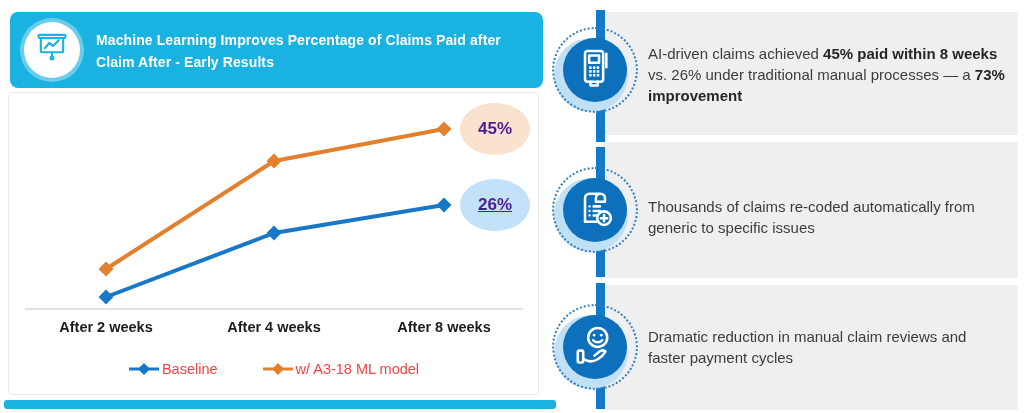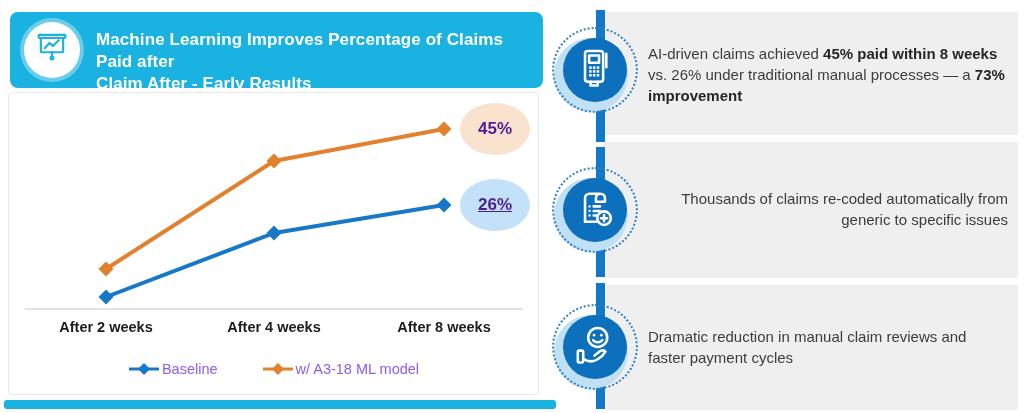--- a/index.html
+++ b/index.html
@@ -8,31 +8,31 @@
 
   
   .hdr { position:absolute; left:10px; top:12px; width:533px; height:76px;
          background:#1AB2E0; border-radius:8px; }
   .hdr-circle { position:absolute; left:14px; top:10px; width:56px; height:56px;
                 background:#ffffff; border-radius:50%;
                 box-shadow:0 0 0 4px rgba(255,255,255,.35);
                 display:flex; align-items:center; justify-content:center; }
   .hdr-circle svg { width:50px; height:50px; }
   .hdr-title { position:absolute; left:86px; top:17px; color:#ffffff;
-               font-weight:bold; font-size:17px; line-height:22px; letter-spacing:.1px; }
+               font-weight:bold; font-size:14px; line-height:22px; letter-spacing:.1px; }
 
   
   .chart-card { position:absolute; left:8px; top:92px; width:531px; height:303px;
                 background:#ffffff; border:1px solid #E9E9E9; border-radius:4px; }
   .chart-card svg.plot { position:absolute; left:0; top:0; }
   .xlabel { position:absolute; top:226px; transform:translateX(-50%);
             font-weight:bold; font-size:14.5px; color:#1C1C1C; white-space:nowrap; }
   .legend { position:absolute; left:0; right:0; top:268px; display:flex;
             justify-content:center; align-items:center; gap:44px;
-            font-size:14.5px; color:#8b5cf6; }
+            font-size:14.5px; color:#ef4444; }
   .legend-item { display:flex; align-items:center; gap:2px; white-space:nowrap; }
   .bubble { position:absolute; width:70px; height:52px; border-radius:50%;
             display:flex; align-items:center; justify-content:center;
             font-weight:bold; font-size:17px; color:#4c1d95; }
   .strip { position:absolute; left:4px; top:400px; width:552px; height:9px;
            background:#1AB2E0; border-radius:3px; }
 
   
   .insight-card { position:absolute; left:603px; width:415px; background:#EFEFEF;
                   border-radius:2px; z-index:0; }
@@ -143,21 +143,21 @@
       <g fill="#fff" stroke="none">
         <circle cx="26" cy="28" r="1.3"></circle>
             <circle cx="26" cy="33" r="1.3"></circle>
             <circle cx="26" cy="38" r="1.3"></circle>
       </g>
       <path d="M30.5 28 h7 M30.5 33 h7 M30.5 38 h5"></path>
       <circle cx="42" cy="41" r="7.5" fill="#0C70BC"></circle>
       <path d="M42 37.5 v7 M38.5 41 h7"></path>
     </svg>
       </div>
-      <p class="itext" style="top: 188px; text-align: right;"><span>Thousands of claims re-coded automatically from generic to specific issues</span></p>
+      <p class="itext" style="top: 196px;"><span>Thousands of claims re-coded automatically from generic to specific issues</span></p>
       <div class="insight-card" style="top: 285px; height: 125px;"></div>
       <div class="bar-seg" style="top: 283px; height: 126px;"></div>
       <div class="halo" style="left: 554px; top: 315px;"></div>
       <div class="dotring" style="left: 552px; top: 304px;"></div>
       <div class="icircle" style="left: 563px; top: 315px;">
         <svg viewBox="0 0 64 64" fill="none" stroke="#fff" stroke-width="2.8" stroke-linecap="round" stroke-linejoin="round">
       <circle cx="35" cy="21.5" r="10.5"></circle>
       <g fill="#fff" stroke="none">
         <circle cx="31" cy="19" r="1.5"></circle>
             <circle cx="39" cy="19" r="1.5"></circle>

